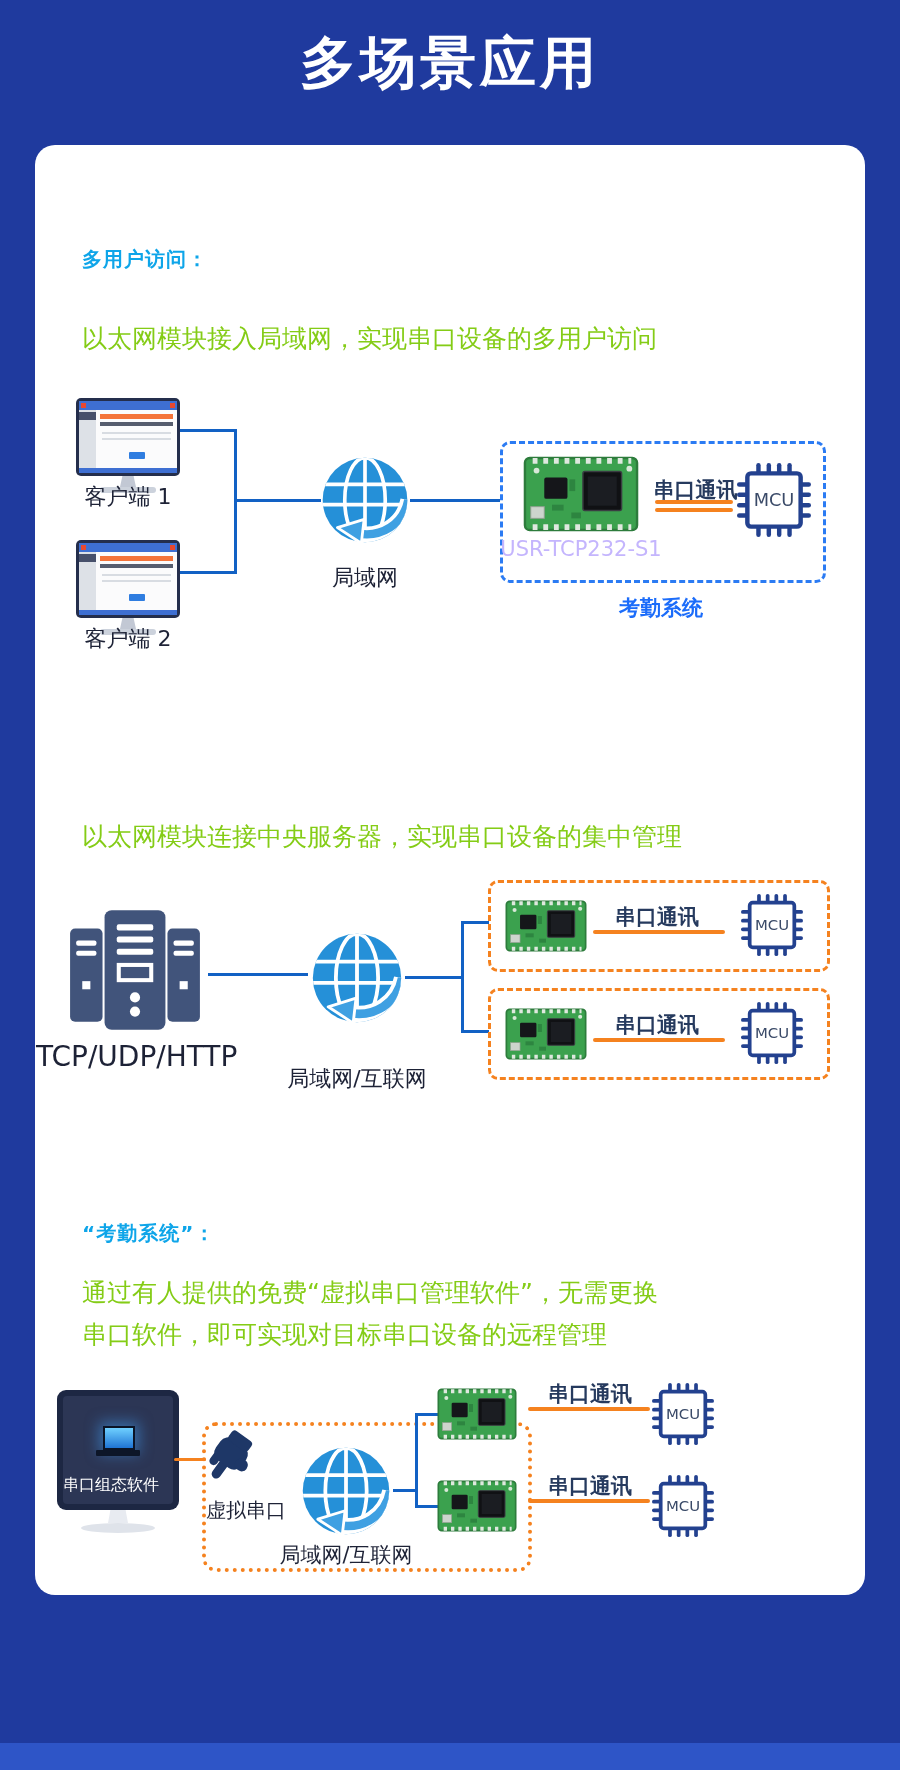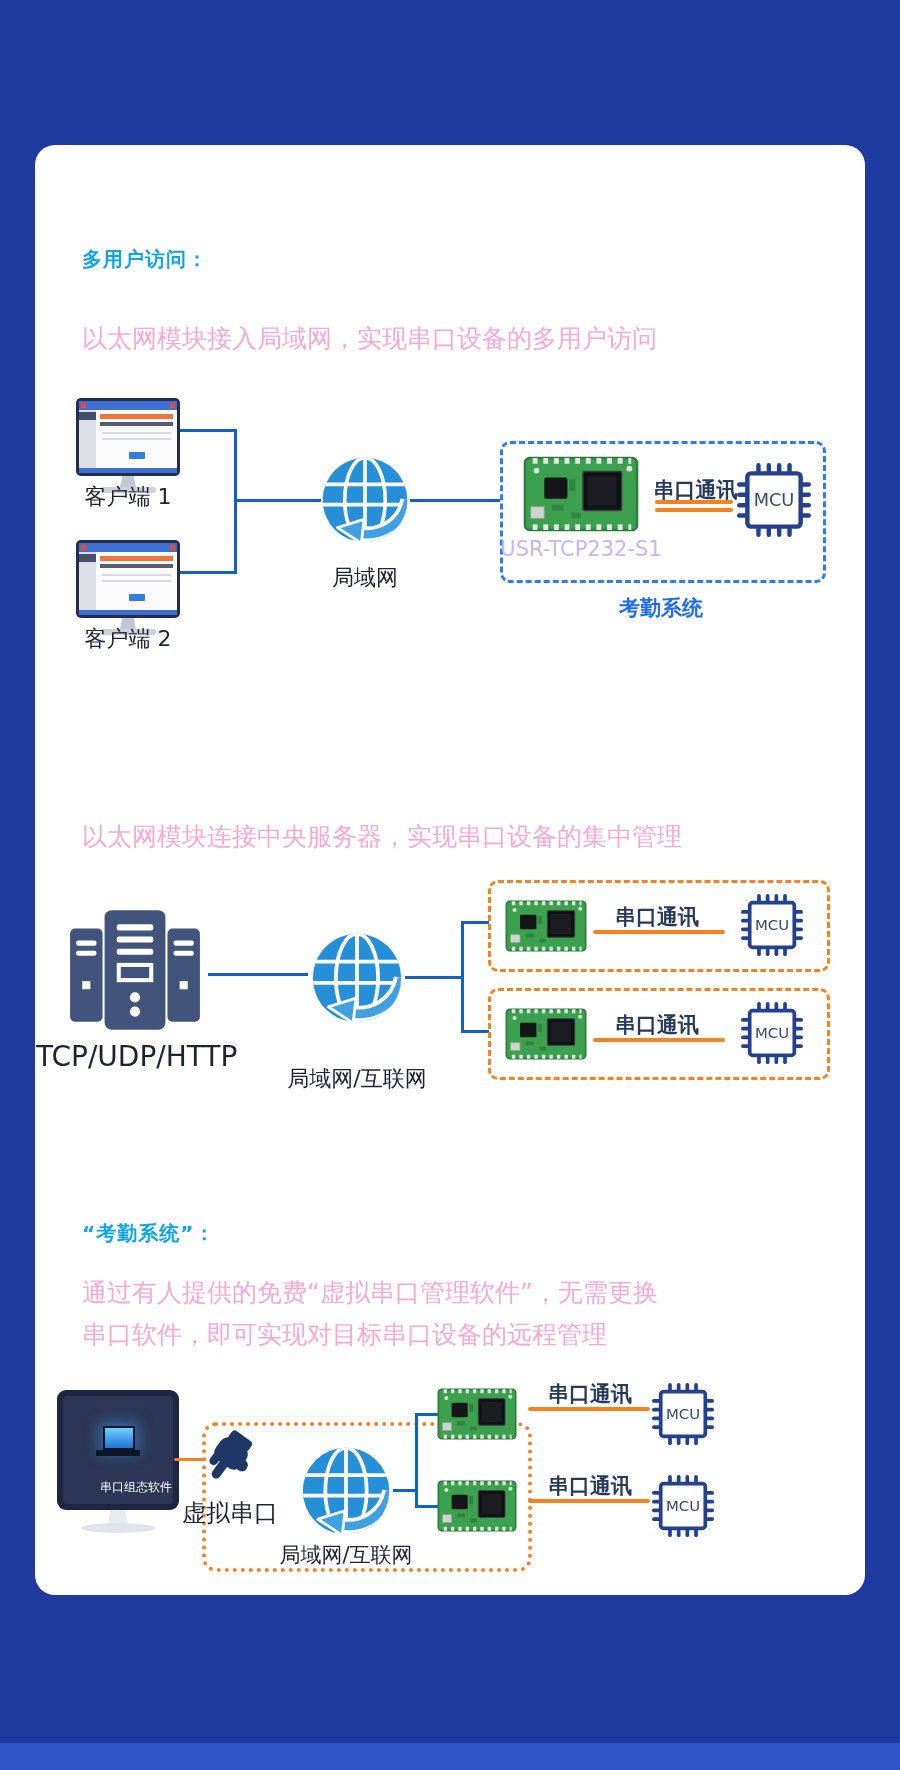--- a/index.html
+++ b/index.html
@@ -7,21 +7,21 @@
         background:var(--page-background,#1f3a9e);
         font-family:"DejaVu Sans",sans-serif;}
   .abs{position:absolute;}
   .title{position:absolute;top:26px;left:0;width:100%;margin:0;text-align:center;
          font-size:56px;font-weight:bold;color:#ffffff;letter-spacing:4px;}
   .card{position:absolute;left:35px;top:145px;width:830px;height:1450px;
         background:#ffffff;border-radius:20px;}
   .footer-strip{position:absolute;left:0;top:1743px;width:100%;height:27px;
         background:var(--footer-strip,#2e55c7);}
   .s-head{position:absolute;margin:0;font-size:20px;font-weight:bold;color:#0ea5e9;letter-spacing:1px;}
-  .s-desc{position:absolute;margin:0;font-size:25px;color:#f9a8d4;}
+  .s-desc{position:absolute;margin:0;font-size:25px;color:#84cc16;}
   .label{position:absolute;text-align:center;color:#1d2236;font-size:22px;}
   .sys-label{position:absolute;text-align:center;font-weight:bold;font-size:21px;
         color:var(--system-label-blue,#1b6cfa);}
   .hline,.vline{position:absolute;background:var(--connector-blue,#1261c4);}
   .oline{position:absolute;background:var(--accent-orange,#f5821f);border-radius:2px;}
   .dash-blue{position:absolute;border:3px dashed var(--dashed-blue,#2b7bf3);border-radius:10px;}
   .dash-orange{position:absolute;border:3px dashed var(--accent-orange,#f5821f);border-radius:10px;}
   .dot-orange{position:absolute;border:4px dotted var(--accent-orange,#f5821f);border-radius:14px;}
   .serial-label{position:absolute;text-align:center;font-size:21px;font-weight:bold;color:#263a5e;}
   
@@ -44,21 +44,21 @@
   .cm-base{width:56px;height:6px;margin:0 auto;background:#ccd2dc;border-radius:3px;}
   
   .soft-monitor{position:absolute;width:122px;}
   .sm-bezel{height:120px;background:#1d2743;border-radius:9px;padding:6px;box-sizing:border-box;}
   .sm-screen{position:relative;height:100%;background:#2c3655;border-radius:4px;overflow:hidden;}
   .sm-laptop{position:absolute;left:50%;top:30px;transform:translateX(-50%);width:44px;height:30px;}
   .sm-lap-screen{position:absolute;left:7px;top:0;width:28px;height:20px;
           background:linear-gradient(180deg,#6fd0ff,#1f74d4);border:2px solid #0b1426;
           box-shadow:0 0 14px 4px rgba(64,150,230,.55);}
   .sm-lap-base{position:absolute;left:0;bottom:0;width:44px;height:6px;background:#0d1628;border-radius:1px;}
-  .sm-label{position:absolute;left:0;right:1px;bottom:8px;text-align:right;color:#ffffff;font-size:12px;}
+  .sm-label{position:absolute;left:0;right:12px;bottom:8px;text-align:left;color:#ffffff;font-size:16px;}
   .sm-neck{width:20px;height:13px;margin:0 auto;background:#e8ebf1;clip-path:polygon(12% 0,88% 0,100% 100%,0 100%);}
   .sm-base{width:74px;height:10px;margin:0 auto;background:#dfe3ea;border-radius:50%;}
   .mcu-text{fill:#3a4a68;font-size:24px;font-family:"DejaVu Sans",sans-serif;text-anchor:middle;}
 </style>
 </head>
 <body>
 
 <svg width="0" height="0" style="position:absolute">
   <defs>
     <clipPath id="globeclip">
@@ -141,20 +141,21 @@
         <rect x="13" y="20" width="34" height="28" rx="10"></rect>
         <rect x="7" y="24" width="14" height="13" rx="6"></rect>
         <rect x="17" y="44" width="26" height="13" rx="4"></rect>
       </g>
     </g>
   </defs>
 </svg>
 
 <div class="page">
 
+  <h1 class="title">多场景应用</h1>
   <div class="card"></div>
 
   <h2 class="s-head" style="left:82px;top:246px">多用户访问：</h2>
   <p class="s-desc" style="left:82px;top:322px">以太网模块接入局域网，实现串口设备的多用户访问</p>
 
   <div class="client-monitor" style="left:76px;top:398px">
     <div class="cm-bezel">
       <div class="cm-screen">
         <div class="cm-top">
             <span class="cm-rdot"></span>
@@ -285,21 +286,21 @@
     <div class="sm-base"></div>
   </div>
 
   <div class="oline" style="left:174px;top:1458px;width:32px;height:3px"></div>
 
   <div class="dot-orange" style="left:202px;top:1422px;width:322px;height:142px"></div>
 
   <svg class="abs" viewBox="0 0 60 64" style="left:202px;top:1424px;width:56px;height:62px">
       <use href="#hand-shape"></use>
     </svg>
-  <div class="label" style="left:160px;top:1497px;width:140px;font-size:24px">虚拟串口</div>
+  <div class="label" style="left:176px;top:1497px;width:140px;font-size:20px">虚拟串口</div>
 
   <svg class="abs" viewBox="0 0 100 100" style="left:299px;top:1444px;width:94px;height:94px">
       <use href="#globe-shape"></use>
     </svg>
   <div class="label" style="left:236px;top:1541px;width:220px;font-size:21px">局域网/互联网</div>
 
   <div class="hline" style="left:393px;top:1489px;width:25px;height:3px"></div>
   <div class="vline" style="left:415px;top:1413px;width:3px;height:95px"></div>
   <div class="hline" style="left:415px;top:1413px;width:24px;height:3px"></div>
   <div class="hline" style="left:415px;top:1505px;width:24px;height:3px"></div>

